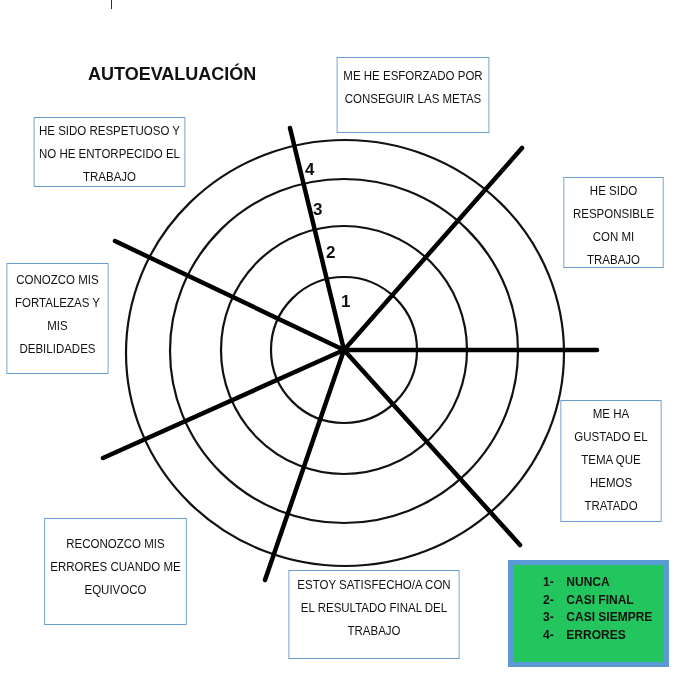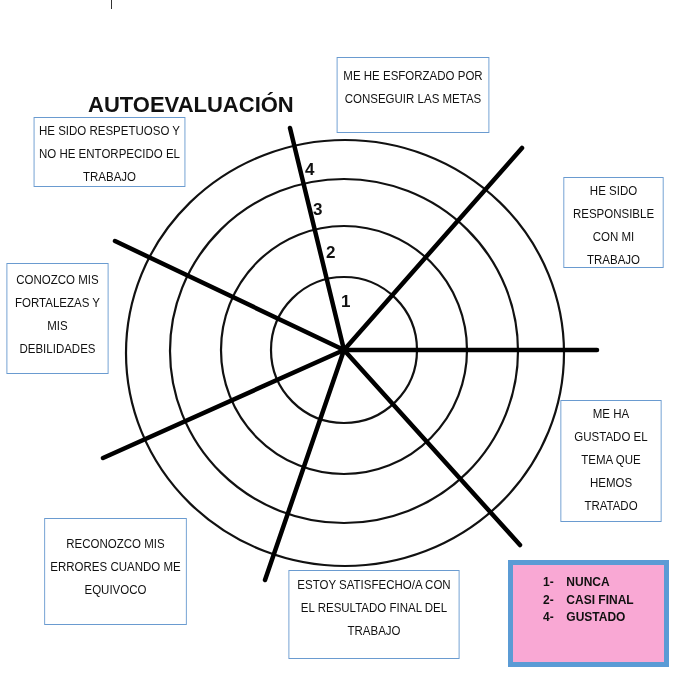--- a/index.html
+++ b/index.html
@@ -1,27 +1,27 @@
 <!DOCTYPE html>
 <html><head>
 <meta charset="utf-8">
 <style>
   html, body { margin:0; padding:0; background:#ffffff; }
   body { width:685px; height:688px; position:relative; overflow:hidden;
          font-family: "DejaVu Sans Condensed", "Liberation Sans Narrow", "Liberation Sans", sans-serif; color:#111; }
   .caret { position:absolute; left:111px; top:0; width:1px; height:9px; background:#333; }
   .title { position:absolute; left:88px; top:64px; font-family:"Liberation Sans", sans-serif;
-           font-weight:bold; font-size:22px; letter-spacing:0px; color:#111;margin-top:28px; }
+           font-weight:bold; font-size:18px; letter-spacing:0px; color:#111; }
   svg.wheel { position:absolute; left:0; top:0; }
   .box { position:absolute; box-sizing:border-box; border:1.5px solid #6a9bd0; background:#fff;
          text-align:center; font-family:"Liberation Sans", sans-serif; font-size:12.5px; line-height:23px;
          color:#111; padding-top:2px; transform:scaleX(0.92); transform-origin:center top; }
   .box span { display:block; white-space:nowrap; }
   .legend { position:absolute; left:508px; top:560px; width:161px; height:107px; box-sizing:border-box;
-            border:5px solid #5b9bd5; background:#f9a8d4; padding:9px 12px 0 30px;
+            border:5px solid #5b9bd5; background:#22c55e; padding:9px 12px 0 30px;
             font-family:"Liberation Sans", sans-serif; font-weight:bold; font-size:12px; line-height:17.5px; }
   .legend div { white-space:nowrap; }
   .legend .num { display:inline-block; width:20px; }
   .rlabel { font-family:"Liberation Sans", sans-serif; font-weight:bold; font-size:17px; fill:#111; }
 </style>
 </head>
 <body>
 
 <div class="caret"></div>
 
@@ -92,14 +92,15 @@
 
 <div class="box" style="left:281px;top:570px;width:186px;height:89px;padding-top:3px;">
   <span>ESTOY SATISFECHO/A CON</span>
   <span>EL RESULTADO FINAL DEL</span>
   <span>TRABAJO</span>
 </div>
 
 <div class="legend">
   <div><span class="num">1-</span> <span>NUNCA</span></div>
   <div><span class="num">2-</span> <span>CASI FINAL</span></div>
-  <div><span class="num">4-</span> <span>GUSTADO</span></div>
+  <div><span class="num">3-</span> <span>CASI SIEMPRE</span></div>
+  <div><span class="num">4-</span> <span>ERRORES</span></div>
 </div>
 
 </body></html>

